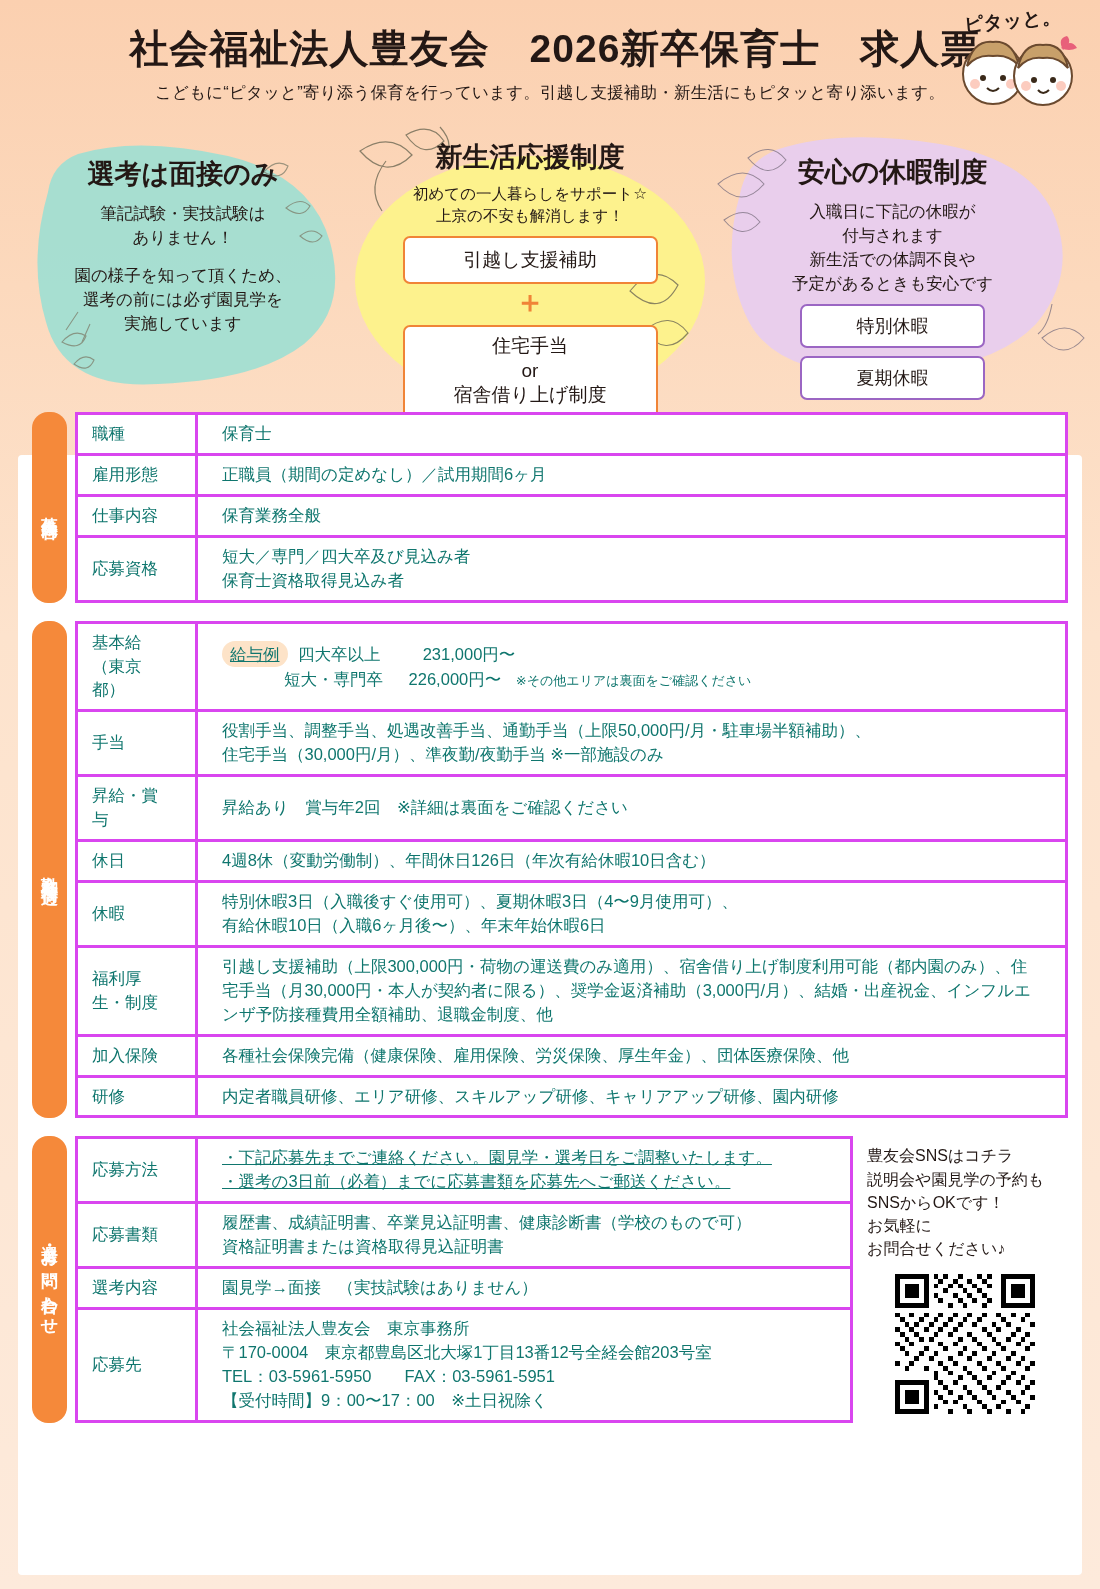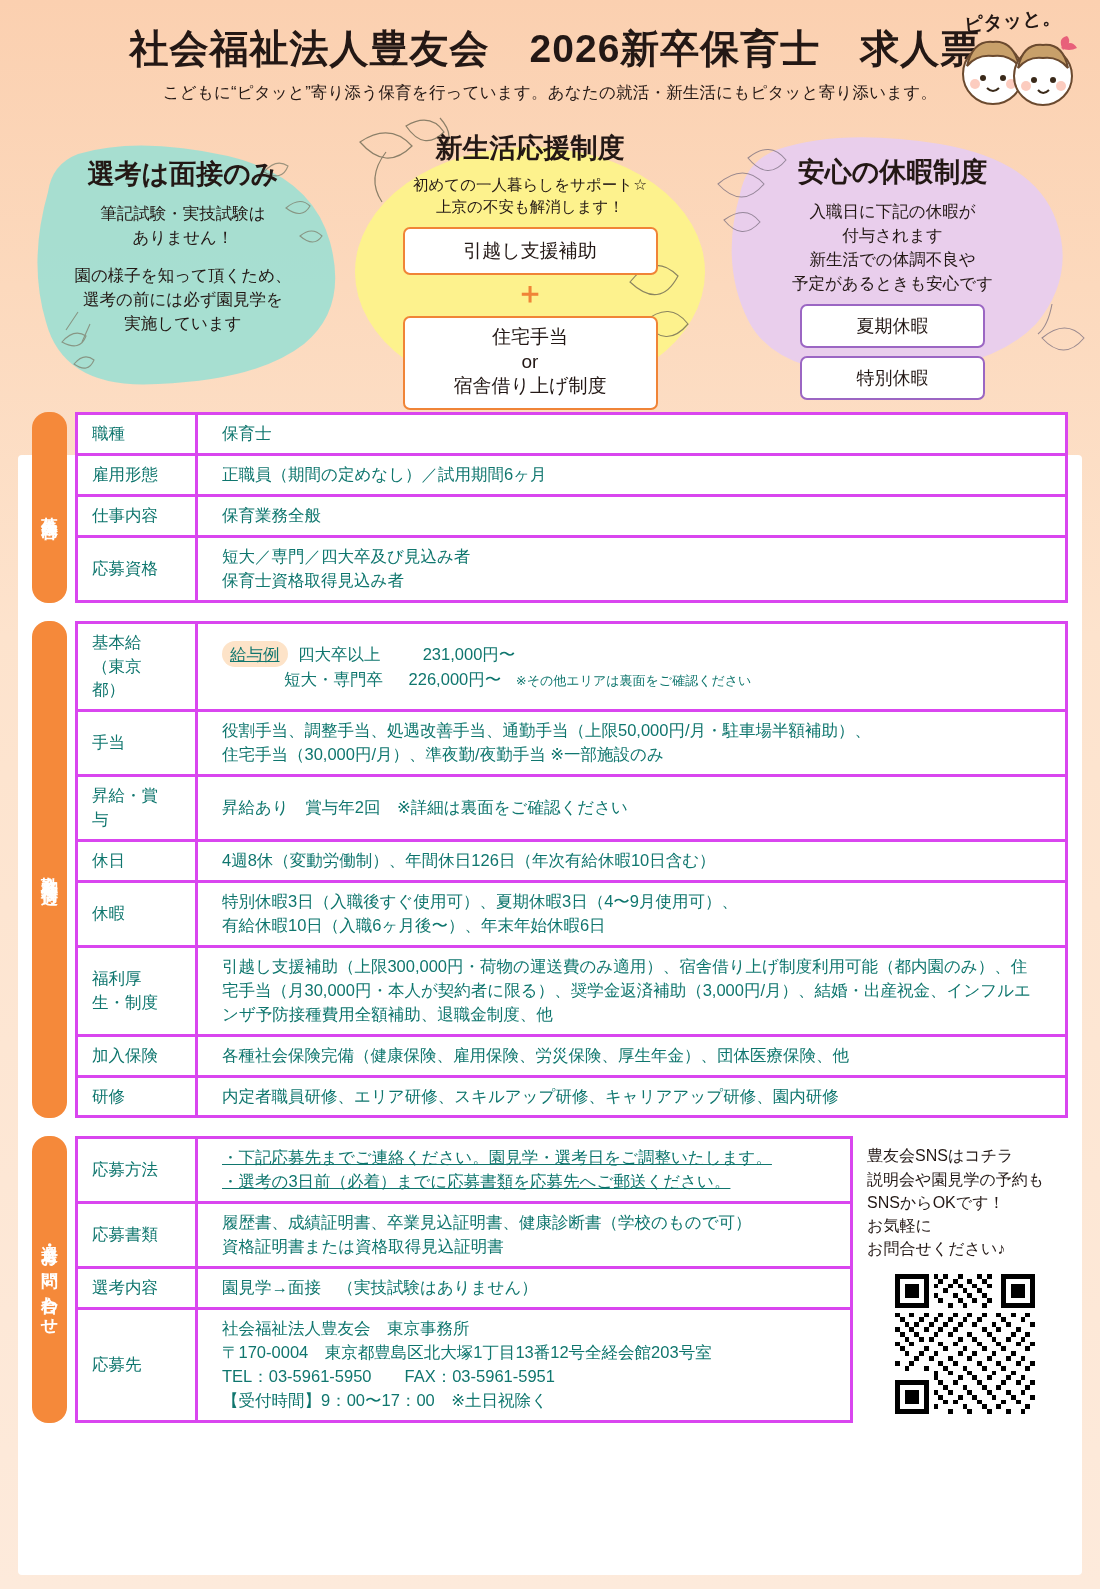--- a/index.html
+++ b/index.html
@@ -55,21 +55,21 @@
   }
   
   .blobs { position:relative; height:300px; z-index:4; }
   .blob {
     position:absolute;
     text-align:center;
   }
   .blob-shape { position:absolute; inset:0; z-index:-1; }
 
   .blob1 { left:18px; top:28px; width:330px; height:265px; }
-  .blob2 { left:330px; top:8px; width:400px; height:300px; }
+  .blob2 { left:330px; top:17px; width:400px; height:300px; }
   .blob3 { left:700px; top:20px; width:385px; height:265px; }
 
   .blob-title {
     font-size:27px; font-weight:bold; color:#231815;
     margin:0; padding:0;
   }
   .blob1 .blob-title { padding-top:24px; }
   .blob2 .blob-title { padding-top:18px; }
   .blob3 .blob-title { padding-top:30px; }
 
@@ -156,21 +156,21 @@
     background:#fff;
   }
 </style>
 </head>
 <body>
 
 <div class="page">
 
   <div class="header">
     <h1 class="title">社会福祉法人豊友会　2026新卒保育士　求人票</h1>
-    <p class="subtitle">こどもに“ピタッと”寄り添う保育を行っています。あなたの就活・新生活にもピタッと寄り添います。</p>
+    <p class="subtitle">こどもに“ピタッと”寄り添う保育を行っています。引越し支援補助・新生活にもピタッと寄り添います。</p>
 
     <div class="logo">
       <div class="logo-text">ピタッと。</div>
       <svg width="140" height="110" viewBox="0 0 140 110">
         <g transform="translate(5,28)">
 
           <circle cx="42" cy="40" r="30" fill="#fff" stroke="#6b4a2f" stroke-width="2"></circle>
           <path d="M16 32 Q22 6 42 8 Q62 6 68 32 Q58 20 42 22 Q26 20 16 32Z" fill="#c8a06a" stroke="#6b4a2f" stroke-width="2"></path>
           <circle cx="32" cy="44" r="3" fill="#3a2a1a"></circle>
           <circle cx="52" cy="44" r="3" fill="#3a2a1a"></circle>
@@ -252,22 +252,22 @@
           <path d="M24 96 q22 -16 36 2 q-18 20 -36 -2Z"></path>
           <path d="M342 214 q24 -20 42 0 q-20 24 -42 0Z"></path>
           <path d="M352 180 q-4 22 -14 30"></path>
         </g>
       </svg>
       <h2 class="blob-title">安心の休暇制度</h2>
       <p class="blob-line" style="white-space:pre-line;margin-top:10px;">入職日に下記の休暇が
 付与されます
 新生活での体調不良や
 予定があるときも安心です</p>
+      <div class="pill purple">特別休暇</div>
       <div class="pill purple">夏期休暇</div>
-      <div class="pill purple">特別休暇</div>
     </div>
   </div>
 
   <div class="inner-white"></div>
 
   <div class="tables">
 
     <div class="tblock">
       <div class="tlabel">募集内容</div>
       <div class="tbody-wrap">

